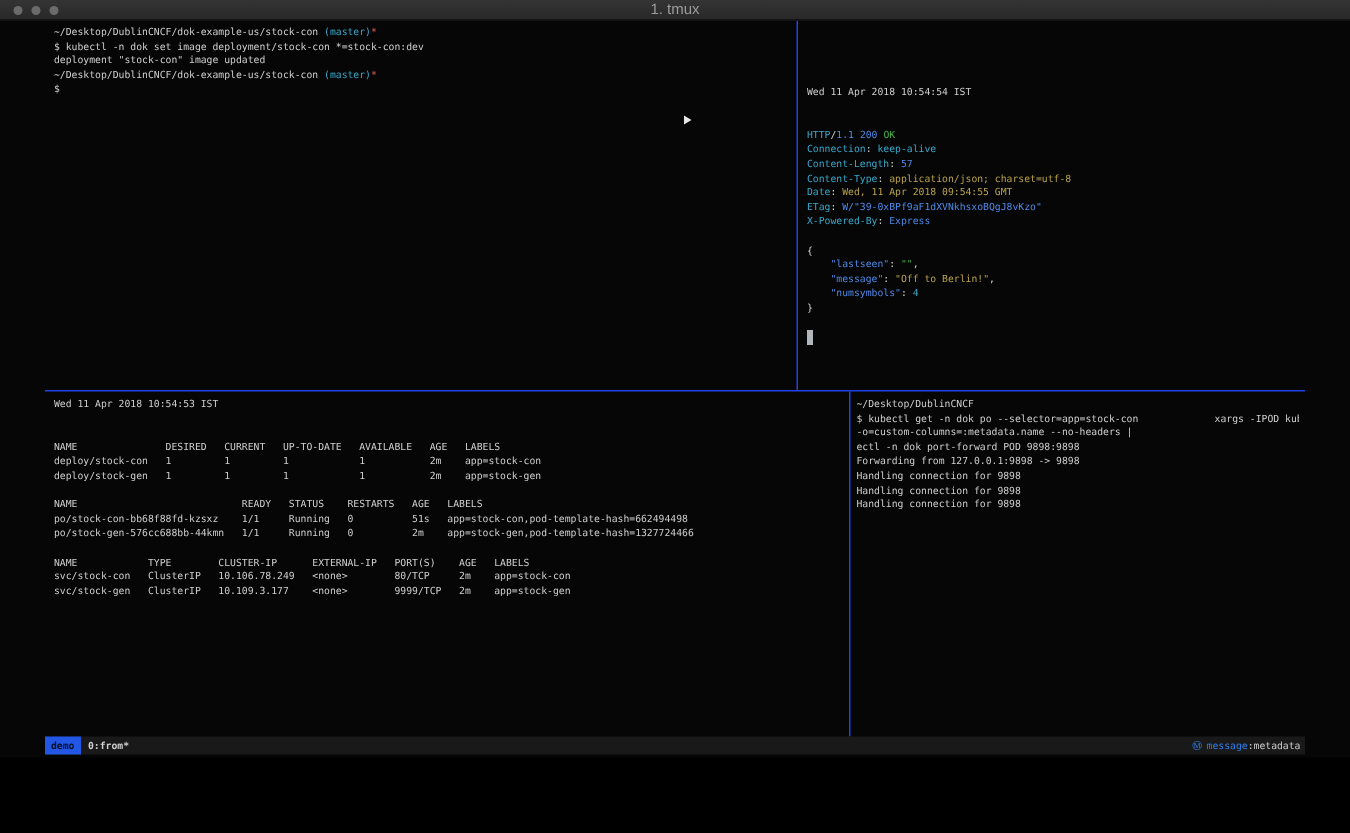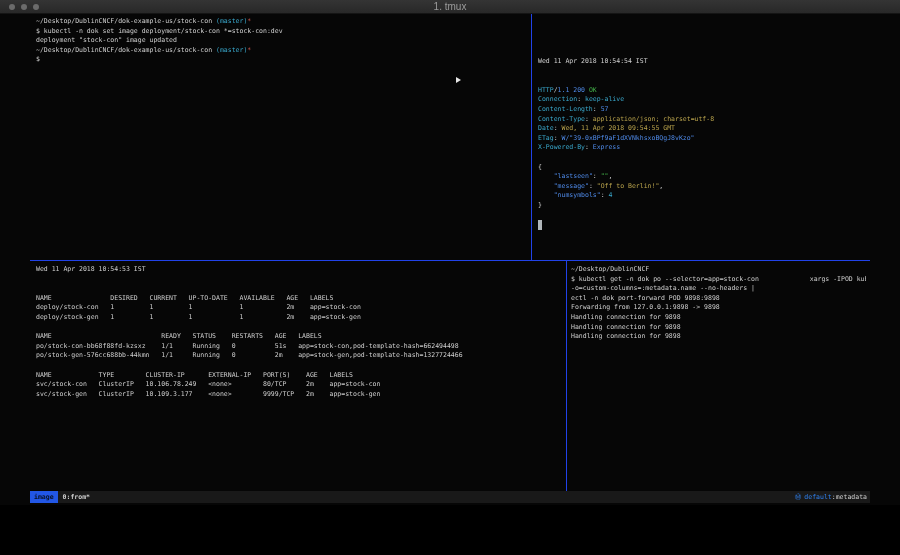--- a/index.html
+++ b/index.html
@@ -84,24 +84,24 @@
     <div class="pane" id="pane-bottom-right"><div class="term-line"><span style="color: rgb(207, 207, 207);">~/Desktop/DublinCNCF</span></div><div class="term-line"><span style="color: rgb(207, 207, 207);">$ kubectl get -n dok po --selector=app=stock-con             xargs -IPOD kub</span></div><div class="term-line"><span style="color: rgb(207, 207, 207);">-o=custom-columns=:metadata.name --no-headers |</span></div><div class="term-line"><span style="color: rgb(207, 207, 207);">ectl -n dok port-forward POD 9898:9898</span></div><div class="term-line"><span style="color: rgb(207, 207, 207);">Forwarding from 127.0.0.1:9898 -&gt; 9898</span></div><div class="term-line"><span style="color: rgb(207, 207, 207);">Handling connection for 9898</span></div><div class="term-line"><span style="color: rgb(207, 207, 207);">Handling connection for 9898</span></div><div class="term-line"><span style="color: rgb(207, 207, 207);">Handling connection for 9898</span></div></div>
 
     <div class="h-border"></div>
     <div class="v-border-top"></div>
     <div class="v-border-bottom"></div>
 
     <div class="mouse"></div>
 
     <div class="statusbar">
       <div class="status-left">
-        <span class="session-chip">image</span>
+        <span class="session-chip">demo</span>
         <span class="window-label">0:from*</span>
       </div>
       <div class="status-right">
         <span class="kube-icon">Ⓜ</span>
-        <span class="kube-cluster">default</span>
+        <span class="kube-cluster">message</span>
           <span class="kube-ns">:metadata</span>
       </div>
     </div>
 
   </div>
 </div>
 
 </body></html>

